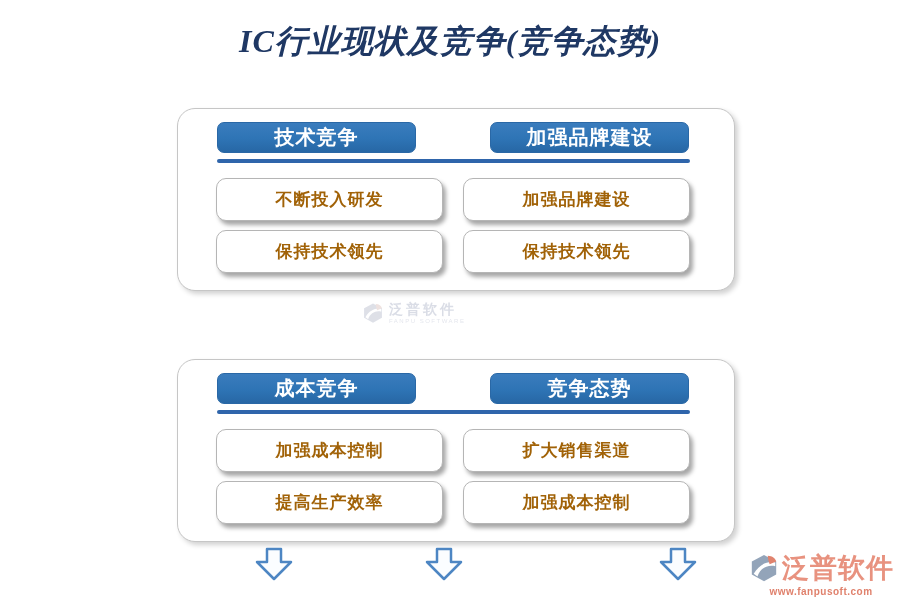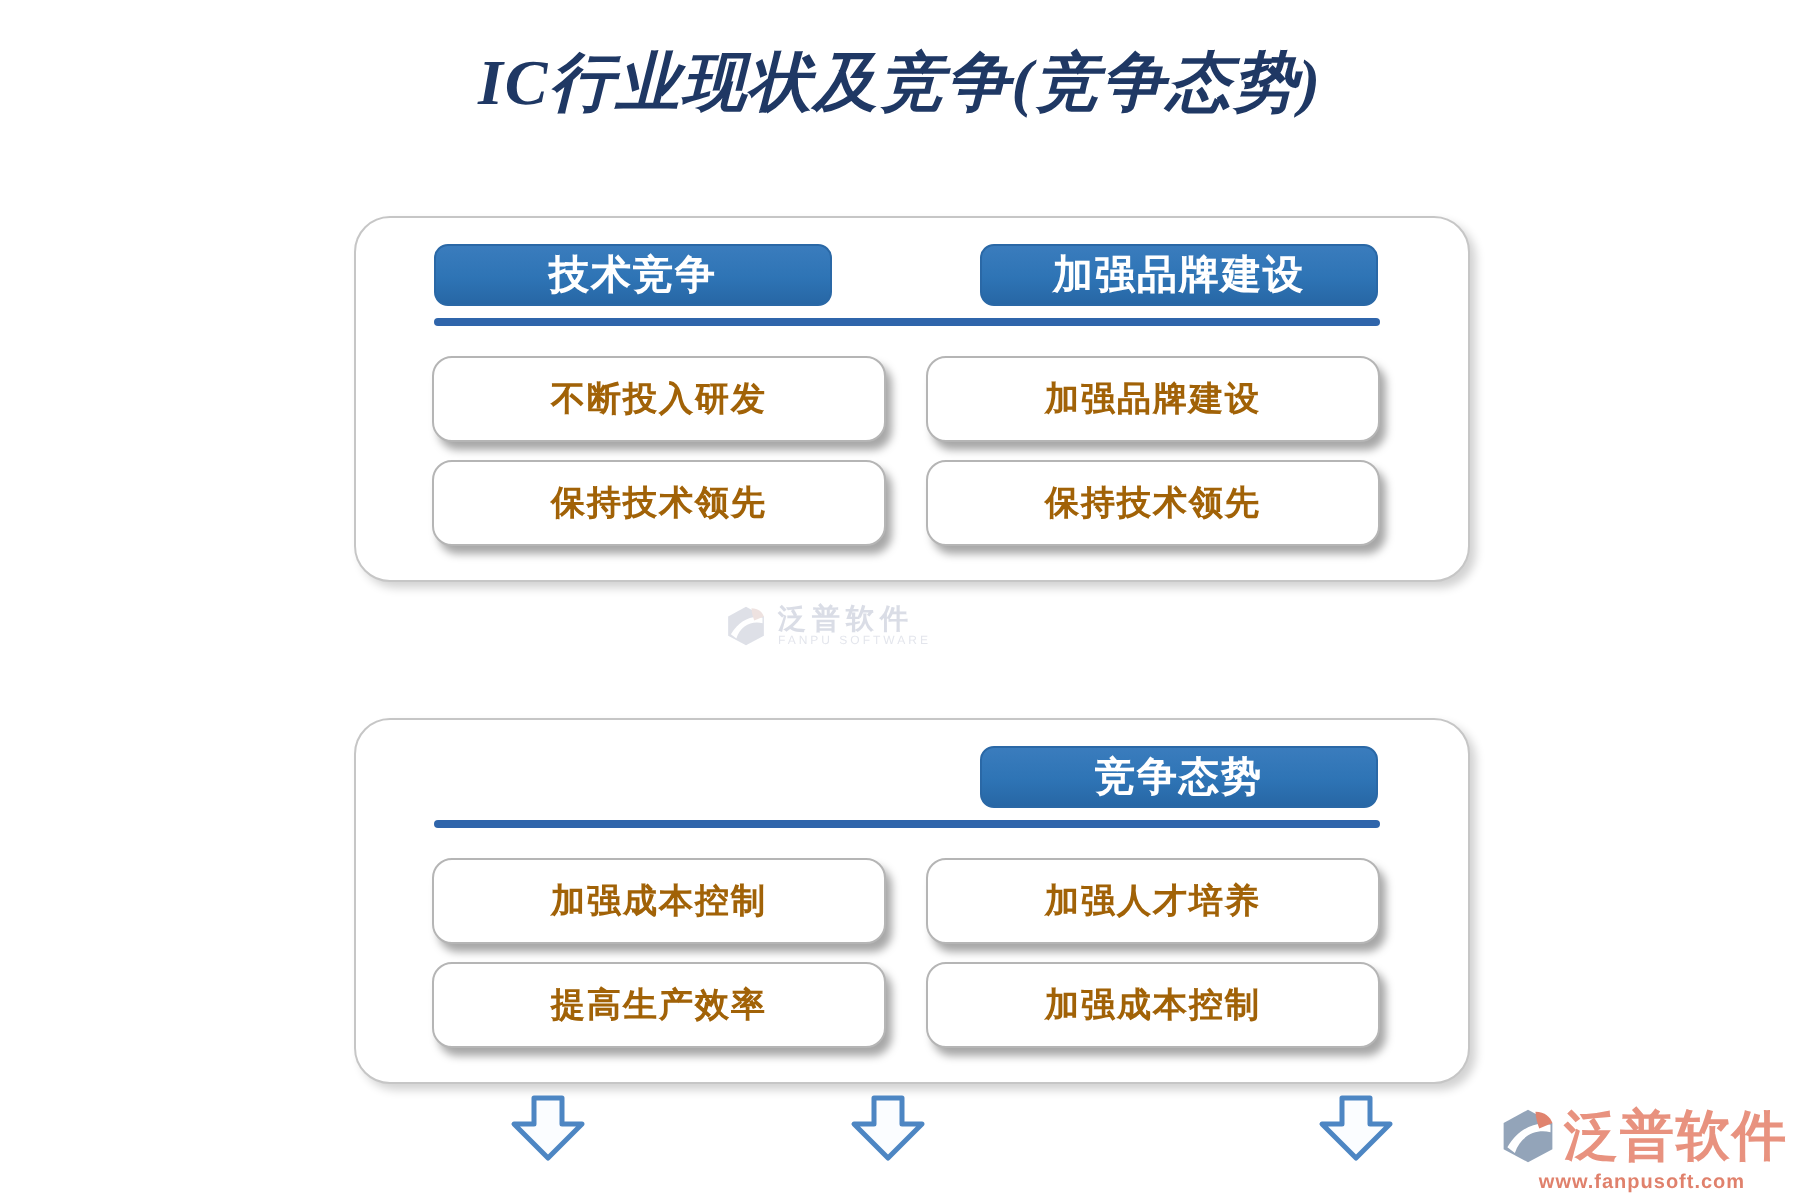--- a/index.html
+++ b/index.html
@@ -81,25 +81,26 @@
       <path d="M5 22 C11 12 20 8 28 10 L28 14 C20 12 12 16 9 25 Z" fill="#ffffff"></path>
       <path d="M20 3 C25 3 28 6 29 9 L22 12 C21 9 20 6 20 3 Z" fill="#e9d9d6"></path>
     </svg>
     <div class="wm-text">
       <span class="wm-brand">泛普软件</span>
       <span class="wm-sub">FANPU SOFTWARE</span>
     </div>
   </div>
 
   <section class="panel p2">
+    <div class="hdr-btn b1">成本竞争</div>
     <div class="hdr-btn b2">竞争态势</div>
     <div class="underline"></div>
     <div class="item c1 r1">加强成本控制</div>
     <div class="item c1 r2">提高生产效率</div>
-    <div class="item c2 r1">加强人才培养</div>
+    <div class="item c2 r1">扩大销售渠道</div>
     <div class="item c2 r2">加强成本控制</div>
   </section>
 
   <svg class="down-arrow a1" viewBox="0 0 42 36">
     <path d="M14 3 H28 V16 H38 L21 33 L4 16 H14 Z" fill="#fbfdff" stroke="#4d86c3" stroke-width="2.5" stroke-linejoin="round"></path>
   </svg>
   <svg class="down-arrow a2" viewBox="0 0 42 36">
     <path d="M14 3 H28 V16 H38 L21 33 L4 16 H14 Z" fill="#fbfdff" stroke="#4d86c3" stroke-width="2.5" stroke-linejoin="round"></path>
   </svg>
   <svg class="down-arrow a3" viewBox="0 0 42 36">

